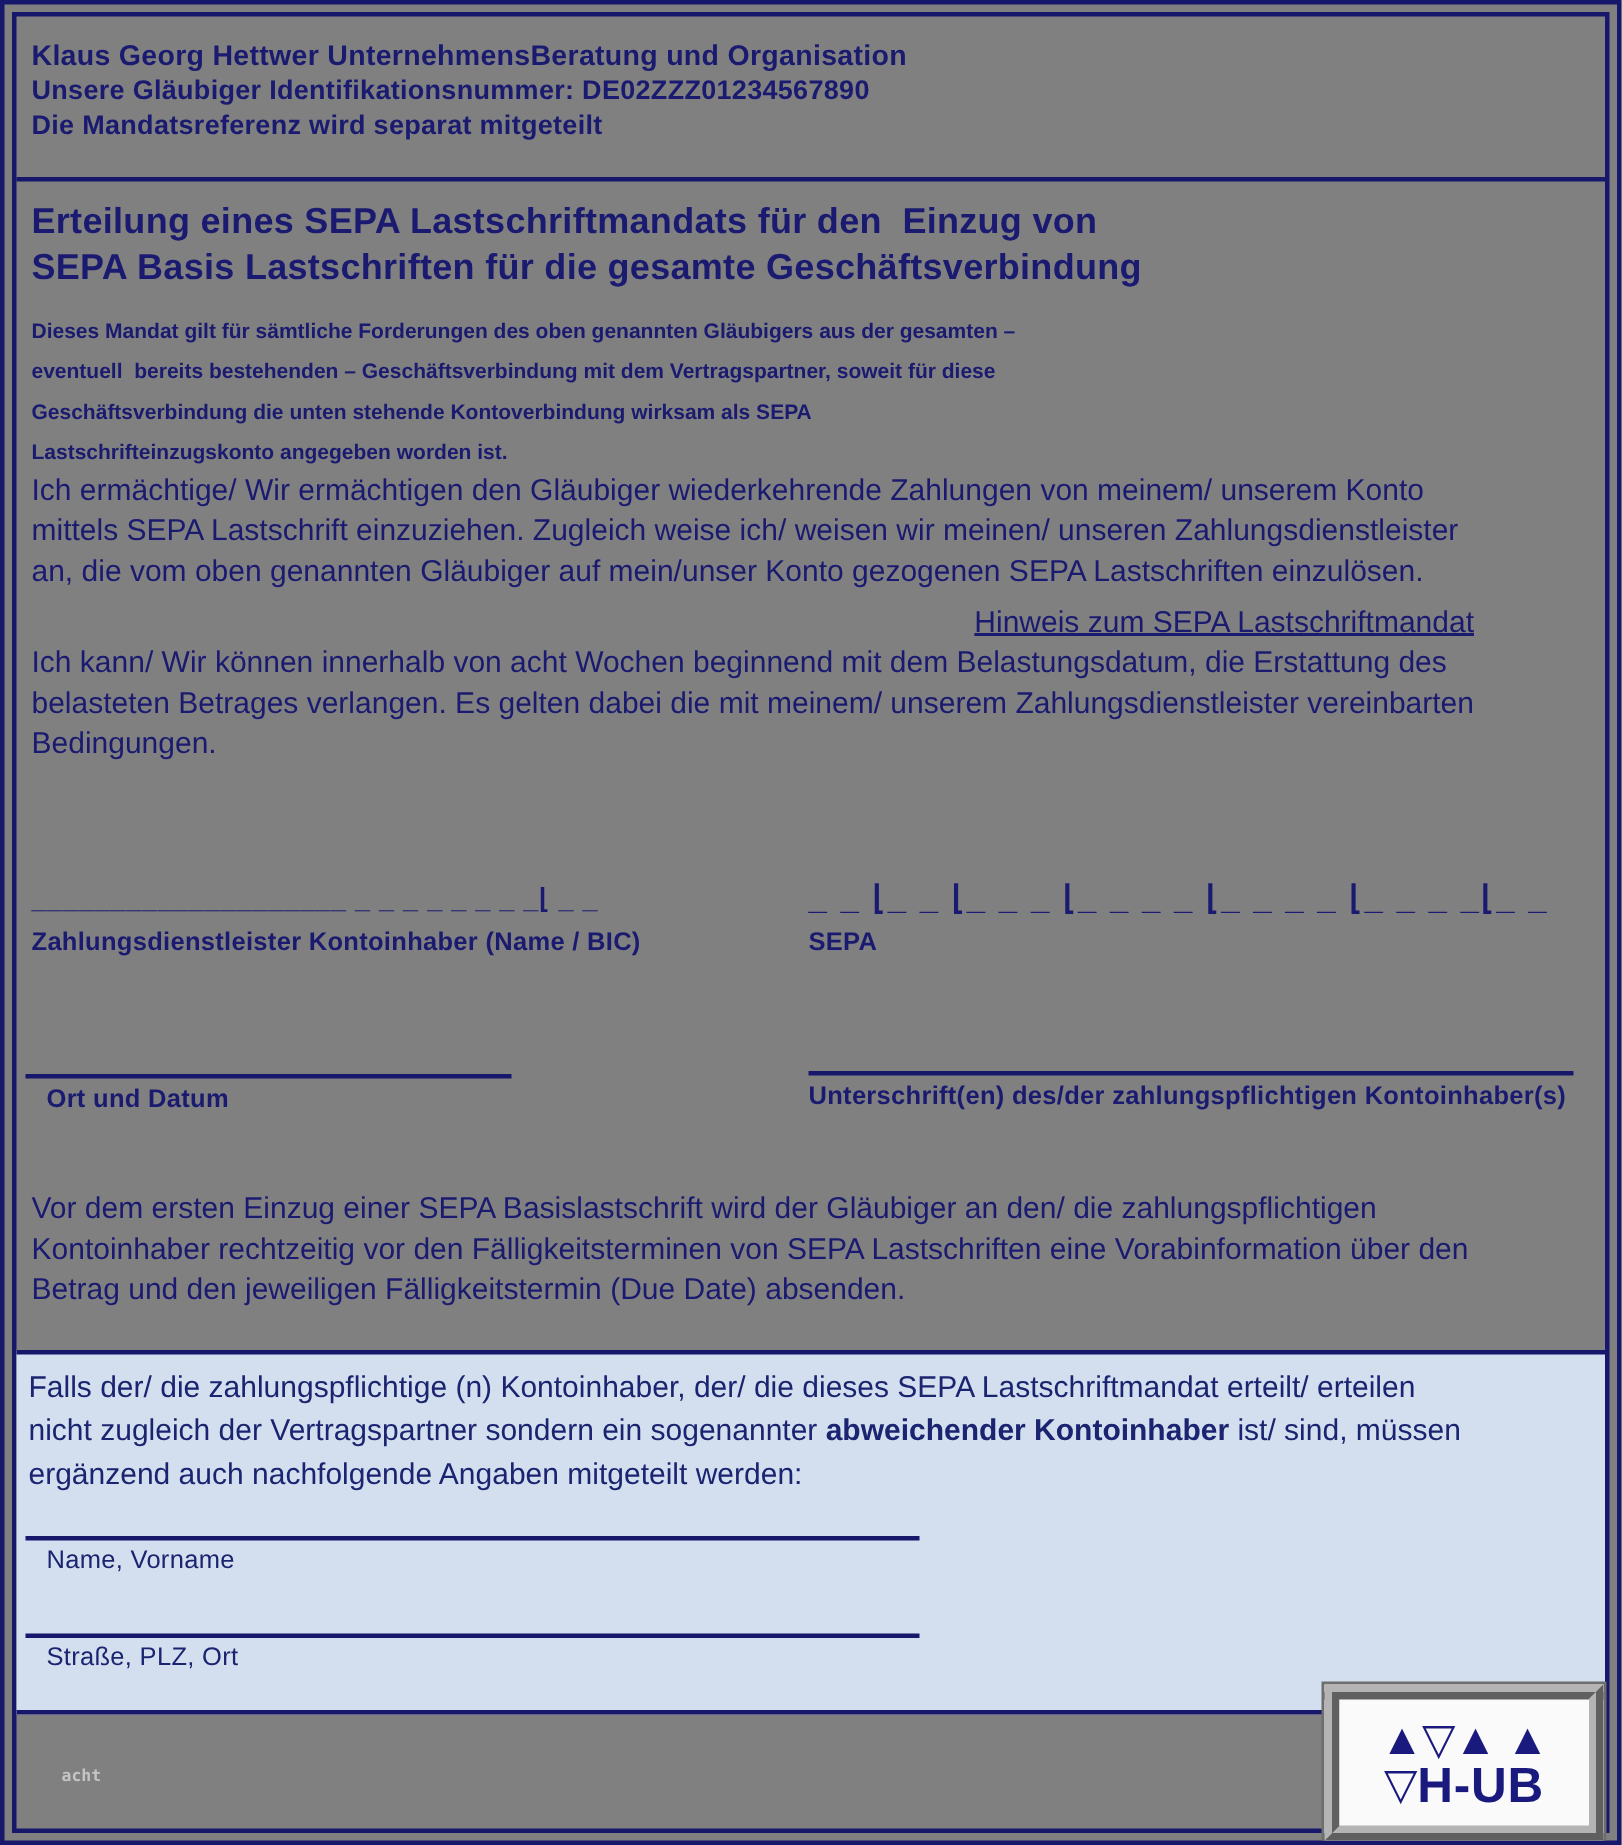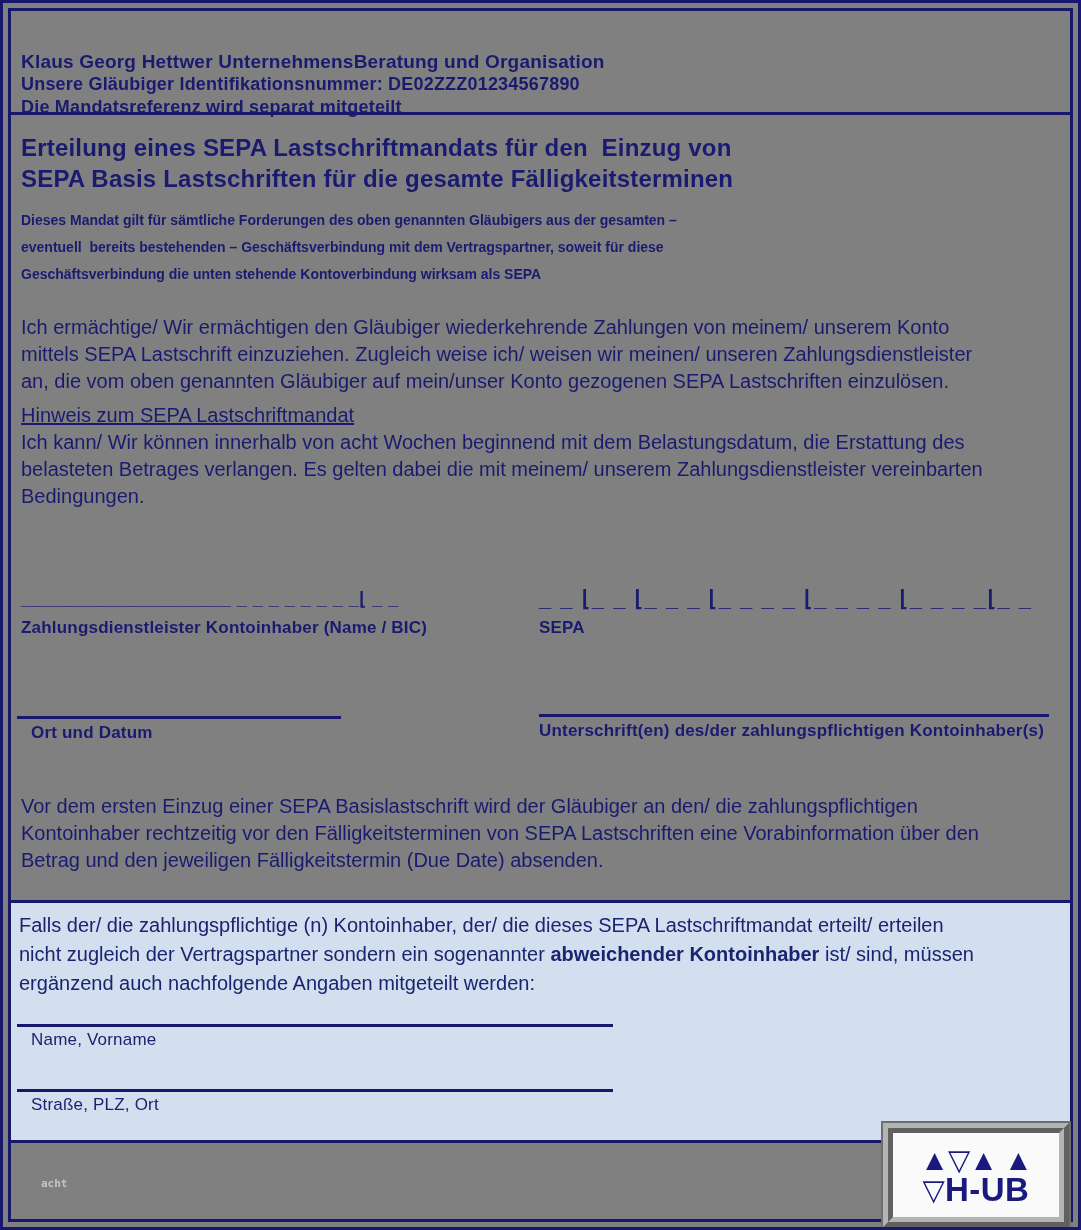--- a/index.html
+++ b/index.html
@@ -7,33 +7,33 @@
   .page {
     position:relative; width:1081px; height:1230px;
     background:#808080; border:3px solid #17176b;
     font-family:"Liberation Sans", sans-serif; color:#1a1a70;
     overflow:hidden;
   }
   .content { position:absolute; inset:5px; border:3px solid #17176b; }
   .abs { position:absolute; }
   .pre { white-space:pre; }
 
-  .header-block { position:absolute; top:0; left:0; right:0; height:80px;
-    border-bottom:3px solid #17176b; padding:15px 10px 0 10px;margin-top:24px; }
+  .header-block { position:absolute; top:0; left:0; right:0; height:110px;
+    border-bottom:3px solid #17176b; padding:15px 10px 0 10px; }
   .company { font-size:19px; font-weight:bold; line-height:23px; letter-spacing:.2px; }
   .hline { font-size:18px; font-weight:bold; line-height:23px; letter-spacing:.2px; }
 
   .doc-title { top:121px; left:10px; font-size:24px; font-weight:bold;
     line-height:31px; letter-spacing:.2px; }
 
   .para { left:10px; line-height:27px; }
   .para div { white-space:pre; }
   .bold-para { font-size:14px; font-weight:bold; }
   .reg-para { font-size:20px; }
-  .underlined { text-decoration:underline; }
+  .underlined { text-decoration:underline;text-align:right; }
 
   .bank-heading { top:502px; left:10px; font-size:23px; font-weight:bold; letter-spacing:.2px; }
 
   .fill-line { font-weight:bold; color:#1a1a70; }
   .bic-line  { top:577px; left:10px;  font-size:18px; letter-spacing:.5px; }
   .iban-line { top:575px; left:528px; font-size:22px; letter-spacing:1.5px; }
   .field-label { font-size:17px; font-weight:bold; letter-spacing:.2px; }
 
   .rule { background:#17176b; height:3px; }
 
@@ -66,27 +66,28 @@
   <div class="content">
 
     <div class="header-block">
       <div class="company">Klaus Georg Hettwer UnternehmensBeratung und Organisation</div>
       <div class="hline">Unsere Gläubiger Identifikationsnummer: DE02ZZZ01234567890</div>
       <div class="hline">Die Mandatsreferenz wird separat mitgeteilt</div>
     </div>
 
     <div class="abs doc-title">
       <div class="pre">Erteilung eines SEPA Lastschriftmandats für den  Einzug von</div>
-      <div class="pre">SEPA Basis Lastschriften für die gesamte Fälligkeitsterminen</div>
+      <div class="pre">SEPA Basis Lastschriften für die gesamte Geschäftsverbindung</div>
     </div>
 
     <div class="abs para bold-para" style="top:196px;">
       <div>Dieses Mandat gilt für sämtliche Forderungen des oben genannten Gläubigers aus der gesamten –</div>
       <div>eventuell  bereits bestehenden – Geschäftsverbindung mit dem Vertragspartner, soweit für diese</div>
       <div>Geschäftsverbindung die unten stehende Kontoverbindung wirksam als SEPA</div>
+      <div>Lastschrifteinzugskonto angegeben worden ist.</div>
     </div>
 
     <div class="abs para reg-para" style="top:303px;">
       <div>Ich ermächtige/ Wir ermächtigen den Gläubiger wiederkehrende Zahlungen von meinem/ unserem Konto</div>
       <div>mittels SEPA Lastschrift einzuziehen. Zugleich weise ich/ weisen wir meinen/ unseren Zahlungsdienstleister</div>
       <div>an, die vom oben genannten Gläubiger auf mein/unser Konto gezogenen SEPA Lastschriften einzulösen.</div>
     </div>
 
     <div class="abs para reg-para" style="top:391px;">
       <div class="underlined">Hinweis zum SEPA Lastschriftmandat</div>

